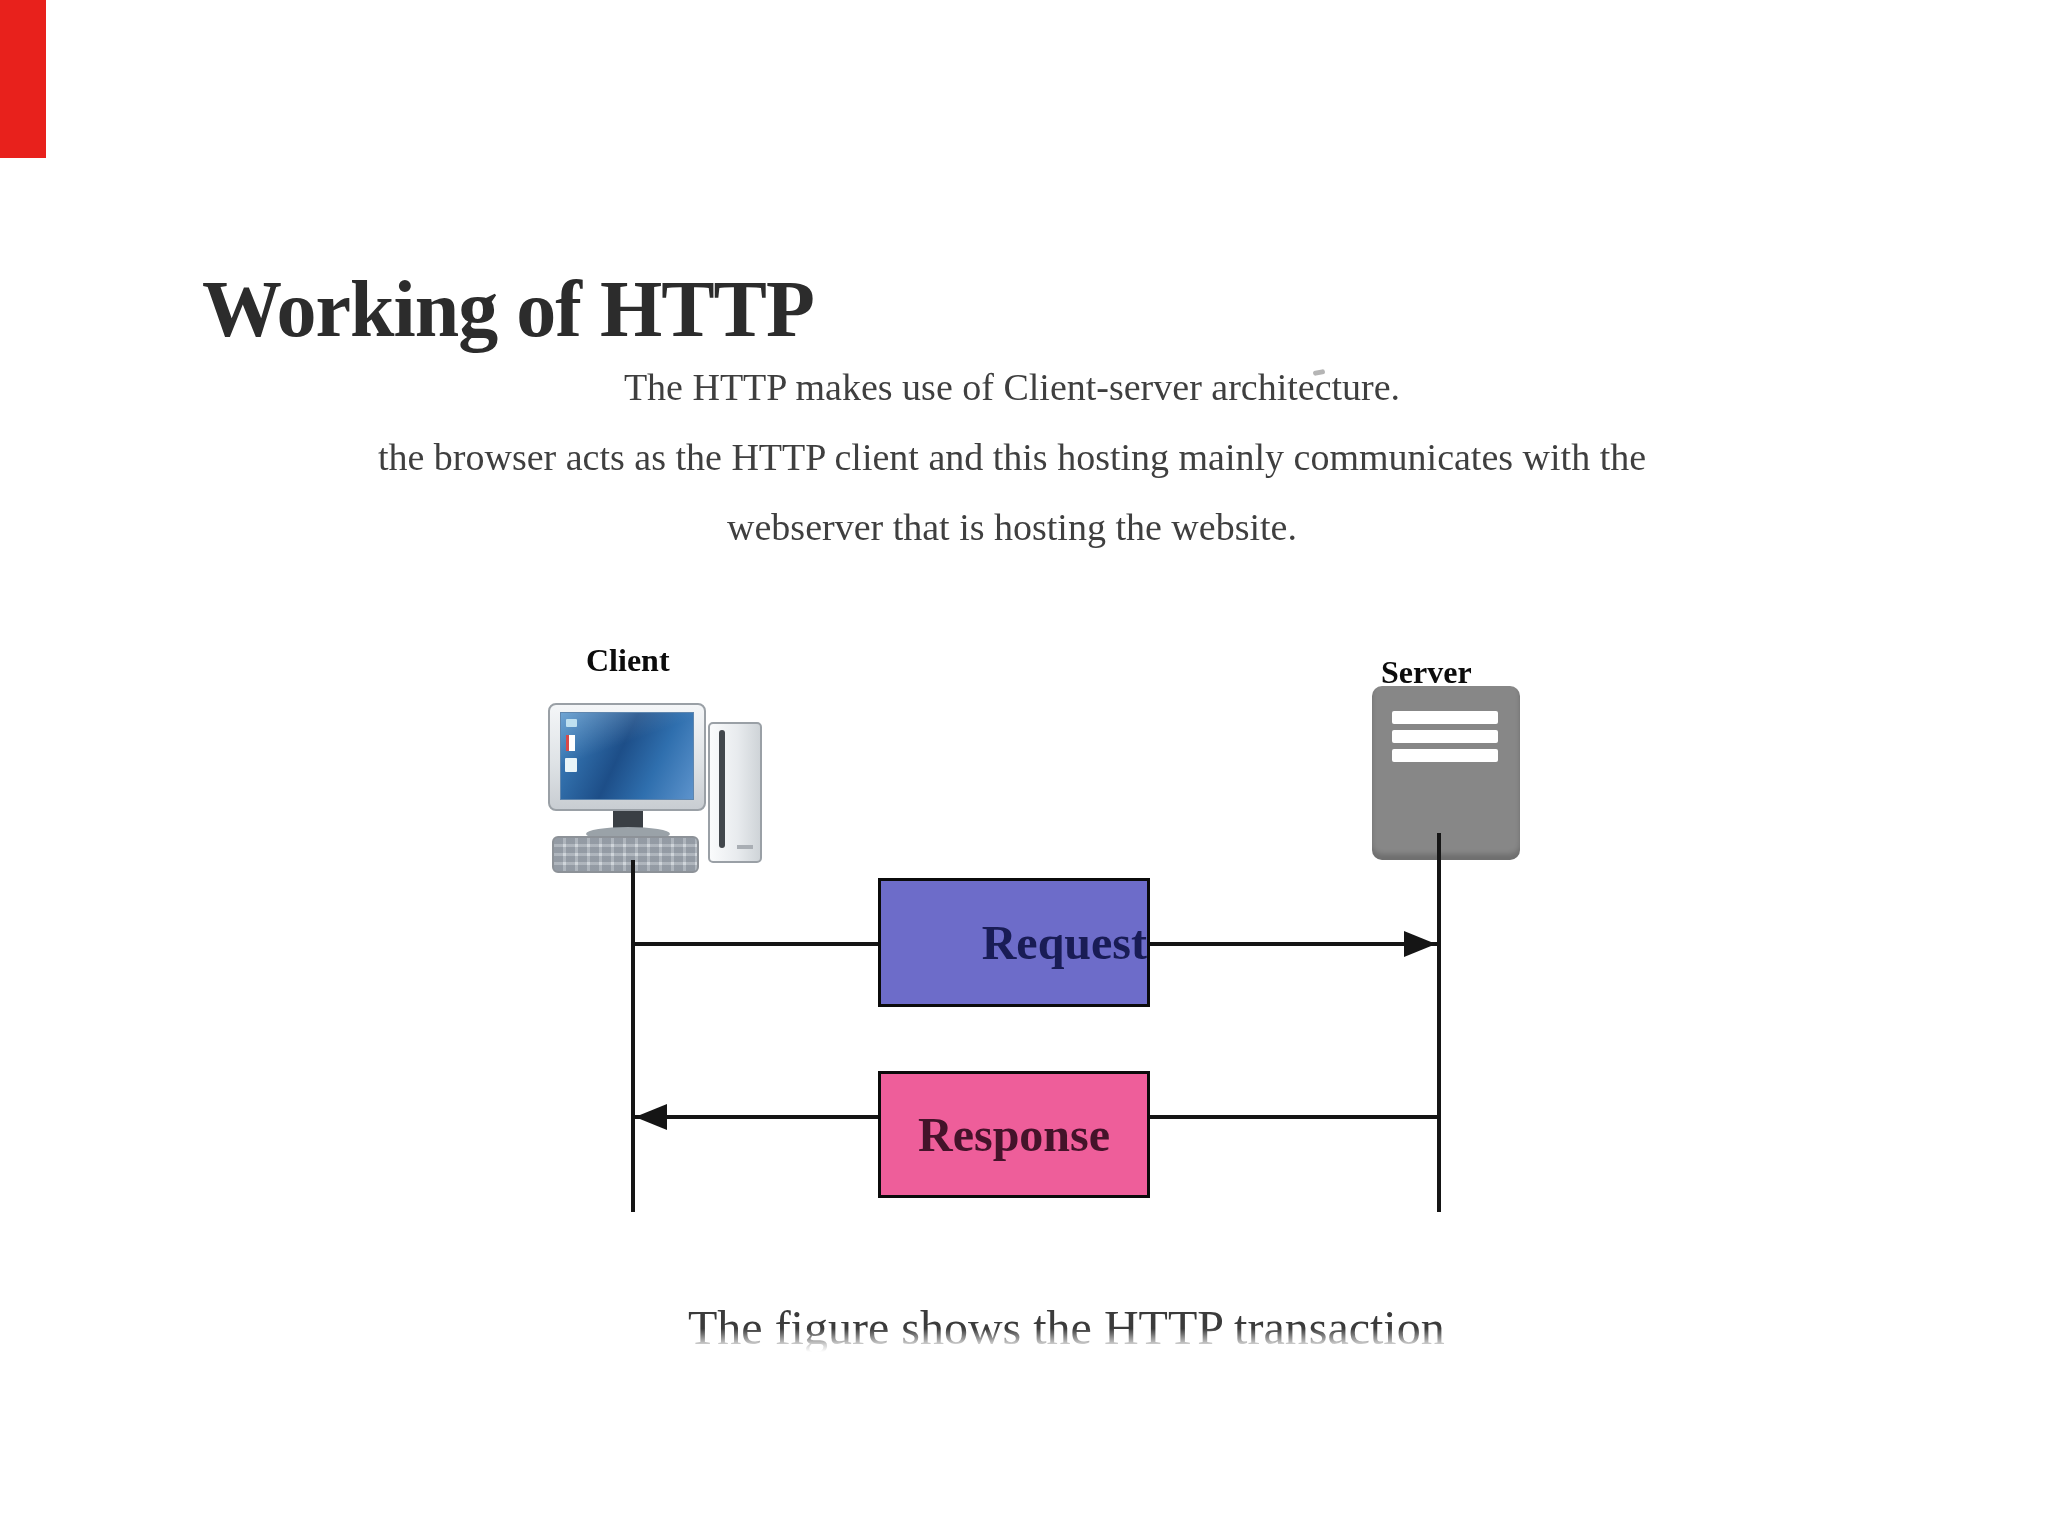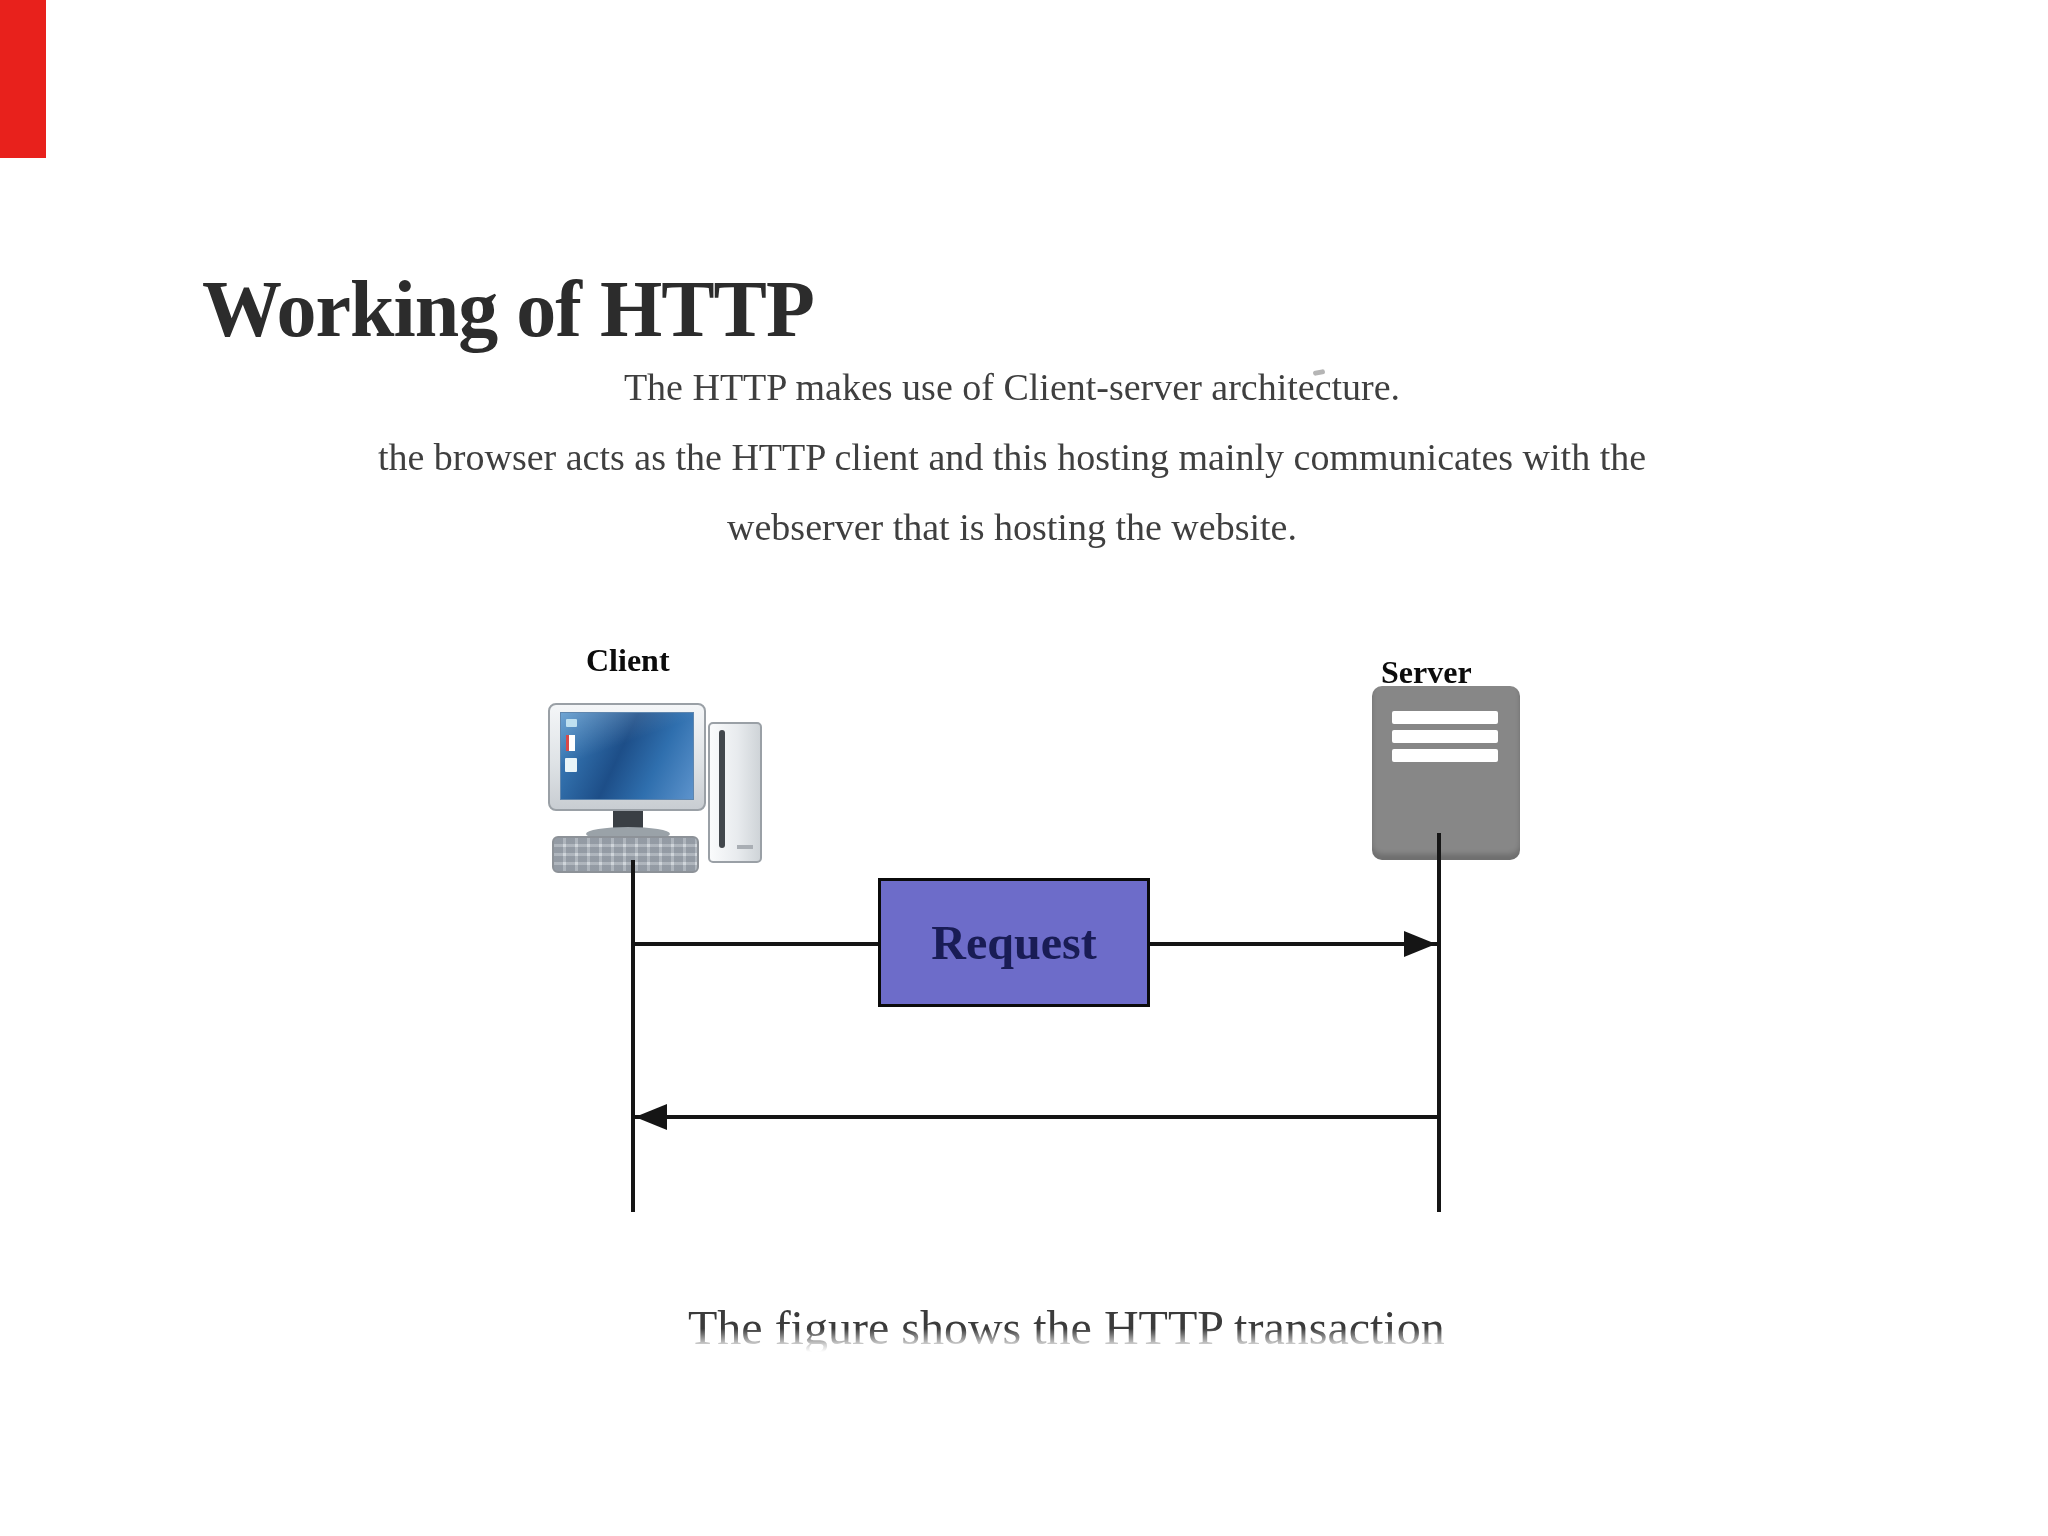--- a/index.html
+++ b/index.html
@@ -92,21 +92,21 @@
     border-top:13px solid transparent;border-bottom:13px solid transparent;
     border-right:32px solid #151515;
   }
 
   
   .msg-box{
     width:266px;height:123px;border:3px solid #0b0b0b;
     display:flex;align-items:center;justify-content:center;
     font-size:48px;font-weight:bold;
   }
-  .request-box{left:878px;top:878px;background:#6d6cc9;color:#191c55;}
+  .request-box{left:878px;top:878px;background:#6d6cc9;color:#191c55;justify-content:flex-end;}
   .response-box{left:878px;top:1071px;background:#ee5e9a;color:#44132a;height:121px;}
 
   
   .caption-clip{
     left:688px;top:1300px;width:830px;height:52px;overflow:hidden;
     -webkit-mask-image:linear-gradient(#000 55%,rgba(0,0,0,.25) 85%,transparent 100%);
     mask-image:linear-gradient(#000 55%,rgba(0,0,0,.25) 85%,transparent 100%);
   }
   .caption-text{
     font-size:48px;color:#3b3b3b;white-space:nowrap;filter:blur(.4px);
@@ -153,18 +153,21 @@
   <div class="abs lifeline server-lifeline"></div>
 
   <div class="abs arrow-line request-line"></div>
   <div class="abs arrowhead request-arrowhead"></div>
   <div class="abs msg-box request-box">
     <span>Request</span>
   </div>
 
   <div class="abs arrow-line response-line"></div>
   <div class="abs arrowhead response-arrowhead"></div>
+  <div class="abs msg-box response-box">
+    <span>Response</span>
+  </div>
 
   <div class="abs caption-clip">
     <div class="caption-text">The figure shows the HTTP transaction</div>
   </div>
 
 </div>
 
 </body></html>

